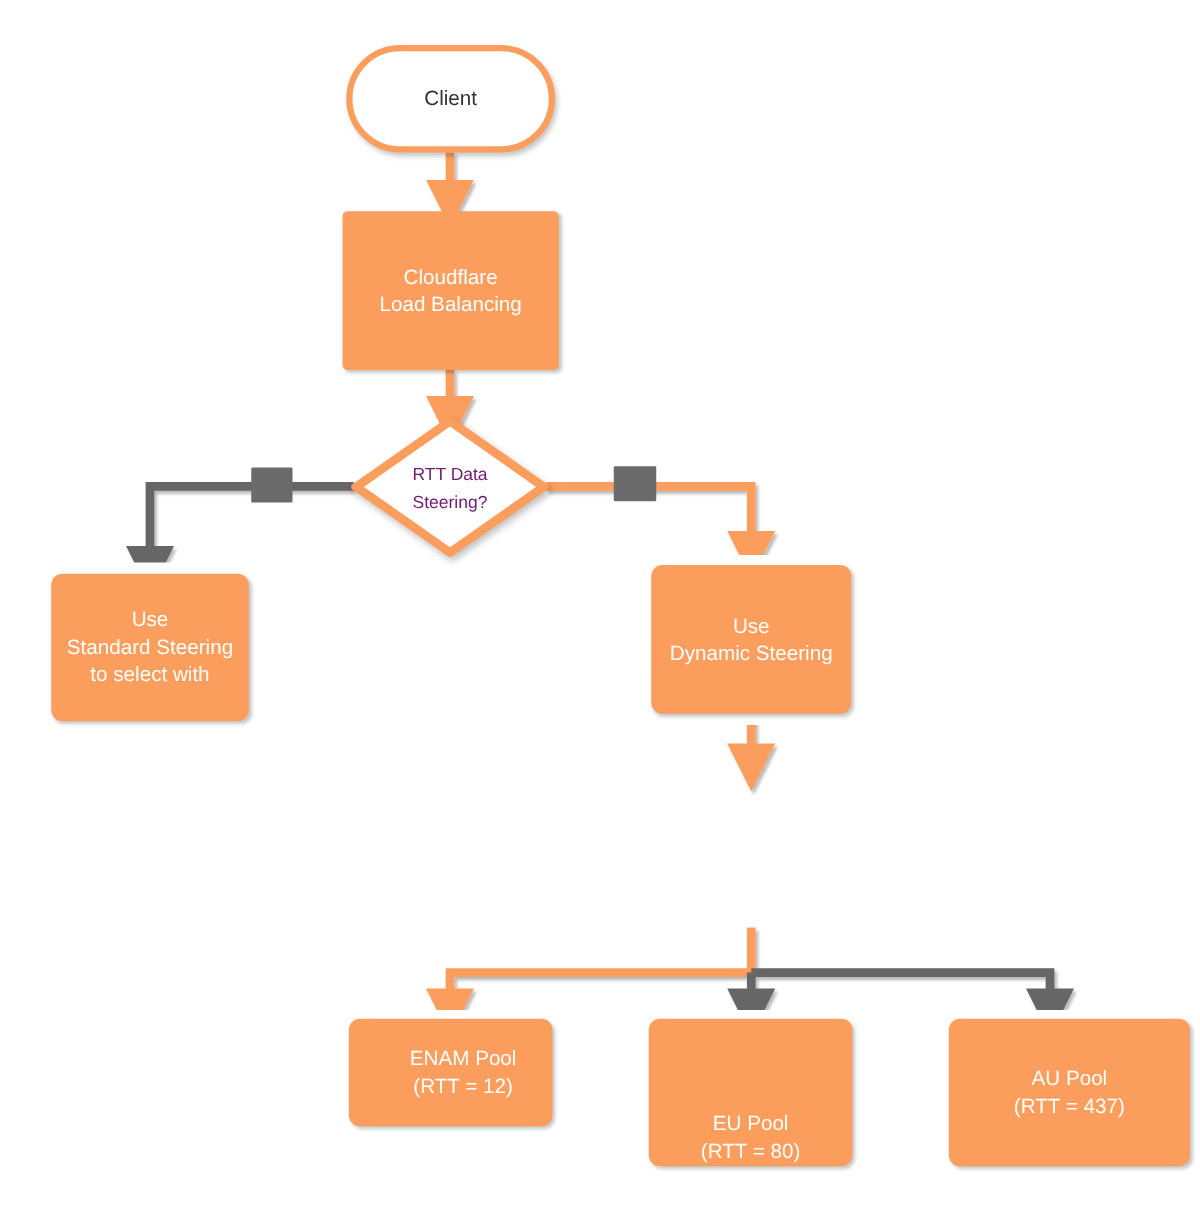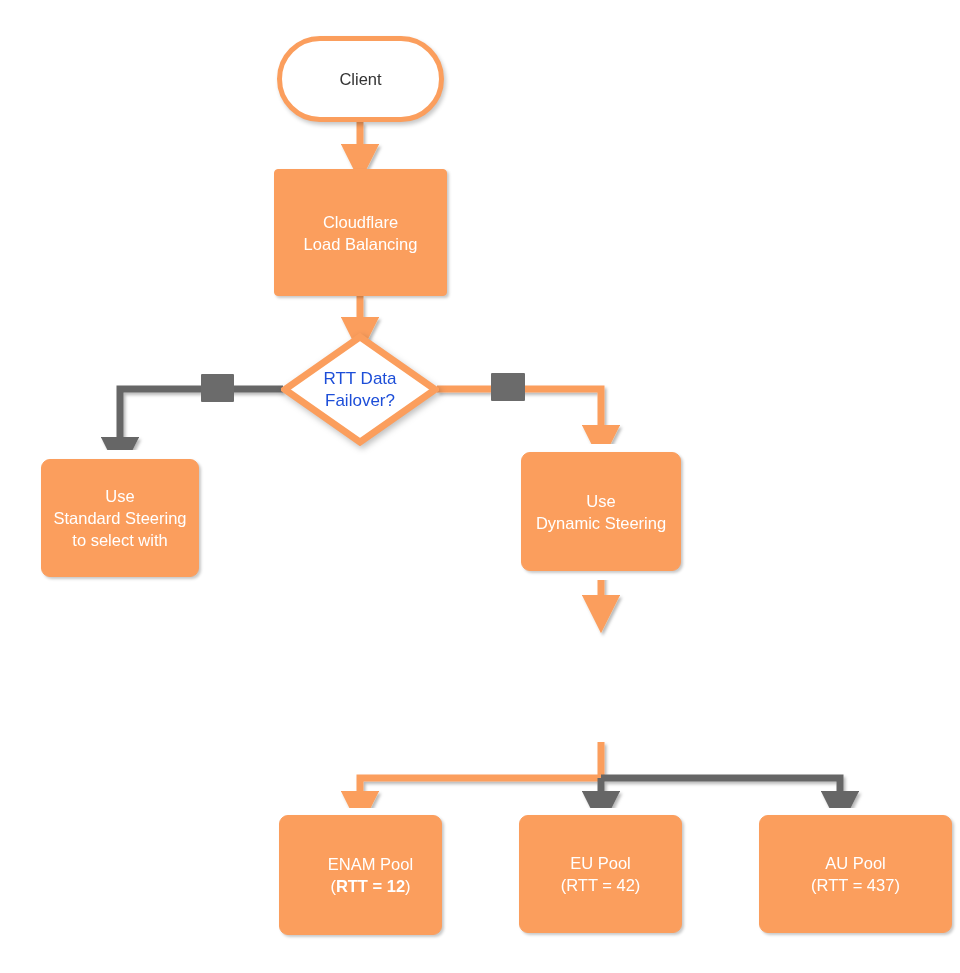--- a/index.html
+++ b/index.html
@@ -71,27 +71,27 @@
   .decision-label {
     position: absolute;
     left: 0;
     top: 0;
     width: 100%;
     height: 100%;
     display: flex;
     align-items: center;
     justify-content: center;
     text-align: center;
-    color: #1d4ed8;
-    font-size: 17px;
+    color: #701a75;
+    font-size: 14px;
     line-height: 22px;
     pointer-events: none;
   }
   .nline { display: block; }
-  .bold { font-weight: bold; margin-top: 13px; }
+  .bold { font-weight: normal; margin-top: 13px; }
   .edge-label {
     position: absolute;
     z-index: 6;
     background: #6b6b6b;
     color: #6b6b6b;
     font-size: 11px;
     border-radius: 1px;
     overflow: hidden;
   }
 </style>
@@ -150,52 +150,52 @@
     </div>
   </div>
 
   <div class="decision-wrap" style="left:281px; top:333px; width:158px; height:113px;">
     <svg width="158" height="113" viewBox="0 0 158 113" xmlns="http://www.w3.org/2000/svg">
       <polygon points="79,4 154,56.5 79,109 4,56.5" fill="#ffffff" stroke="#fb9e5d" stroke-width="7" stroke-linejoin="miter"></polygon>
     </svg>
     <div class="decision-label">
       <div>
         <span class="nline">RTT Data</span>
-        <span class="nline">Failover?</span>
+        <span class="nline">Steering?</span>
       </div>
     </div>
   </div>
 
   <div class="node proc" style="left:41px; top:459px; width:158px; height:118px;">
     <div>
       <span class="nline">Use</span>
       <span class="nline">Standard Steering</span>
       <span class="nline">to select with</span>
     </div>
   </div>
 
   <div class="node proc" style="left:521px; top:452px; width:160px; height:119px;">
     <div>
       <span class="nline">Use</span>
       <span class="nline">Dynamic Steering</span>
     </div>
   </div>
 
 
-  <div class="node proc" style="left:279px; top:815px; width:163px; height:120px;padding-left:20px;">
+  <div class="node proc" style="left:279px; top:815px; width:163px; height:86px;padding-left:20px;">
     <div>
       <span class="nline">ENAM Pool</span>
       <span class="nline"><span>(</span><span class="bold">RTT = 12</span><span>)</span></span>
     </div>
   </div>
 
-  <div class="node proc" style="left:519px; top:815px; width:163px; height:118px;">
+  <div class="node proc" style="left:519px; top:815px; width:163px; height:118px;align-items:flex-end;">
     <div>
       <span class="nline">EU Pool</span>
-      <span class="nline">(RTT = 42)</span>
+      <span class="nline">(RTT = 80)</span>
     </div>
   </div>
 
   <div class="node proc" style="left:759px; top:815px; width:193px; height:118px;">
     <div>
       <span class="nline">AU Pool</span>
       <span class="nline">(RTT = 437)</span>
     </div>
   </div>
 

